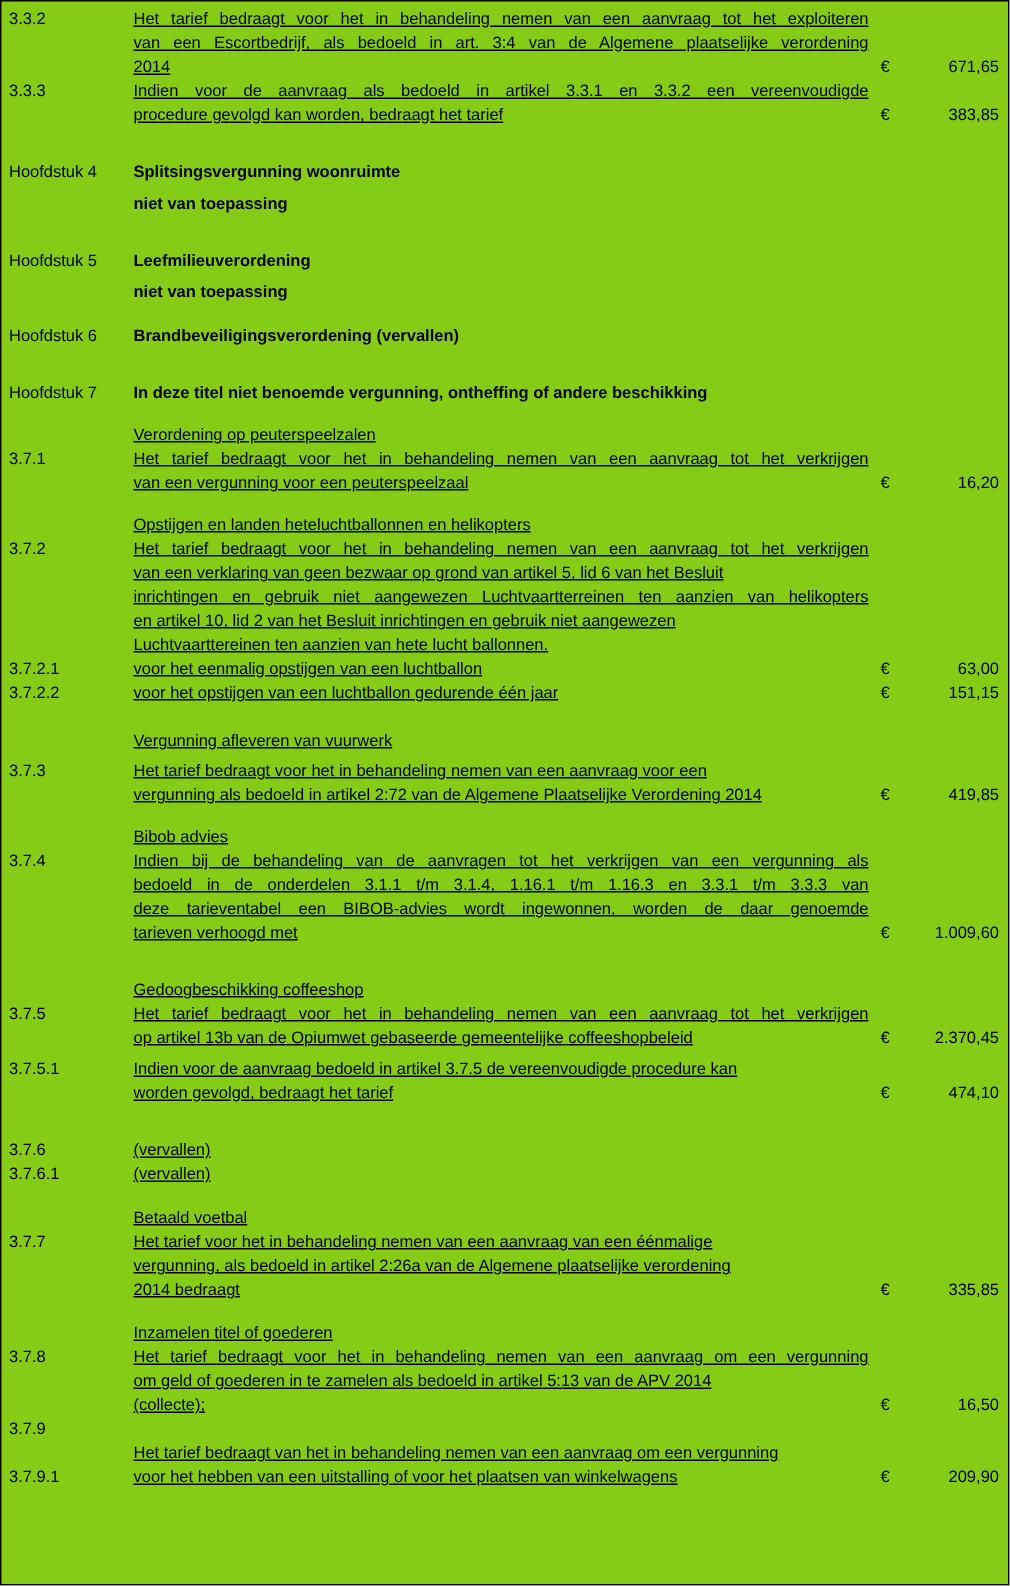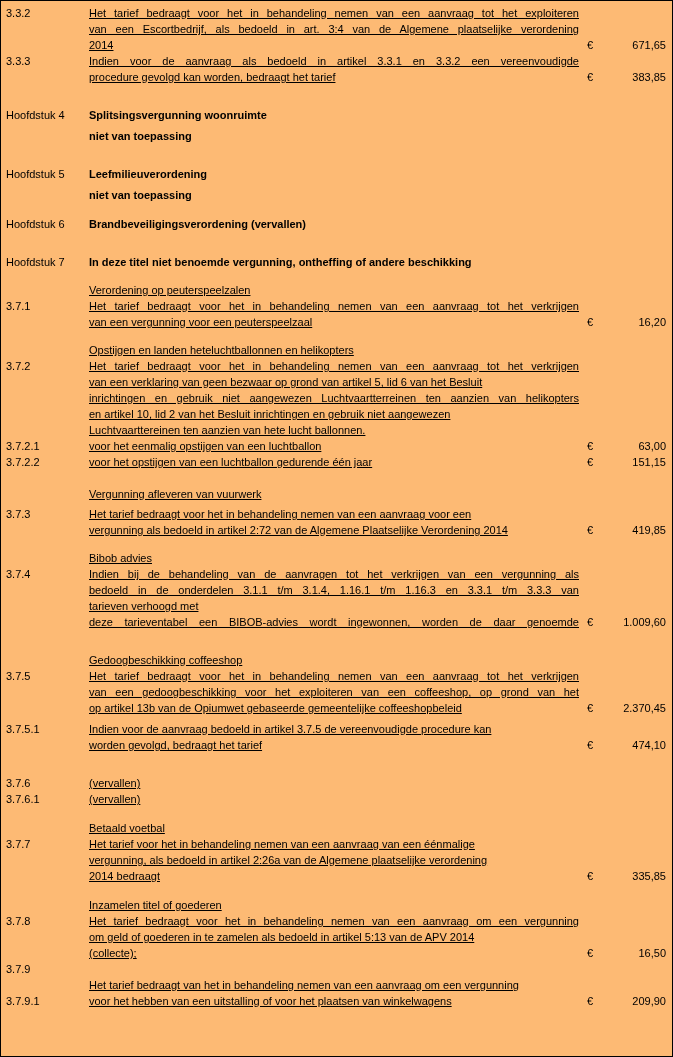--- a/index.html
+++ b/index.html
@@ -6,21 +6,21 @@
   body {
     width: 673px; height: 1057px;
     font-family: "Liberation Sans", sans-serif;
     font-size: 11px; line-height: 16px; color: #000;
     overflow: hidden;
   }
   .page {
     box-sizing: border-box;
     width: 673px; height: 1057px;
     border: 1px solid #000;
-    background: #fdba74;
+    background: #84cc16;
     padding: 4px 6px 0 5px;
     overflow: hidden;
   }
   .row { display: flex; align-items: flex-start; }
   .num { width: 83px; flex: none; }
   .num.bottom { align-self: flex-end; }
   .desc { width: 490px; flex: none; }
   .line { min-height: 16px; text-decoration: underline; }
   .line.stretch { text-align: justify; text-align-last: justify; }
   .euro { width: 14px; flex: none; margin-left: 8px; align-self: flex-end; }
@@ -164,39 +164,38 @@
     <div class="desc">
       <span class="u">Bibob advies</span>
     </div>
   </div>
 
   <div class="row">
     <span class="num">3.7.4</span>
     <div class="desc">
       <div class="line stretch">Indien bij de behandeling van de aanvragen tot het verkrijgen van een vergunning als</div>
       <div class="line stretch">bedoeld in de onderdelen 3.1.1 t/m 3.1.4, 1.16.1 t/m 1.16.3 en 3.3.1 t/m 3.3.3 van</div>
+      <div class="line stretch">deze tarieventabel een BIBOB-advies wordt ingewonnen, worden de daar genoemde</div>
       <div class="line">tarieven verhoogd met</div>
-      <div class="line stretch">deze tarieventabel een BIBOB-advies wordt ingewonnen, worden de daar genoemde</div>
     </div>
     <span class="euro">€</span>
     <span class="amt">1.009,60</span>
   </div>
 
   <div class="row mt18">
     <span class="num"></span>
     <div class="desc">
       <span class="u">Gedoogbeschikking coffeeshop</span>
     </div>
   </div>
 
   <div class="row">
     <span class="num">3.7.5</span>
     <div class="desc">
       <div class="line stretch">Het tarief bedraagt voor het in behandeling nemen van een aanvraag tot het verkrijgen</div>
-      <div class="line stretch">van een gedoogbeschikking voor het exploiteren van een coffeeshop, op grond van het</div>
       <div class="line">op artikel 13b van de Opiumwet gebaseerde gemeentelijke coffeeshopbeleid</div>
     </div>
     <span class="euro">€</span>
     <span class="amt">2.370,45</span>
   </div>
 
   <div class="row mt5">
     <span class="num">3.7.5.1</span>
     <div class="desc">
       <div class="line">Indien voor de aanvraag bedoeld in artikel 3.7.5 de vereenvoudigde procedure kan</div>

